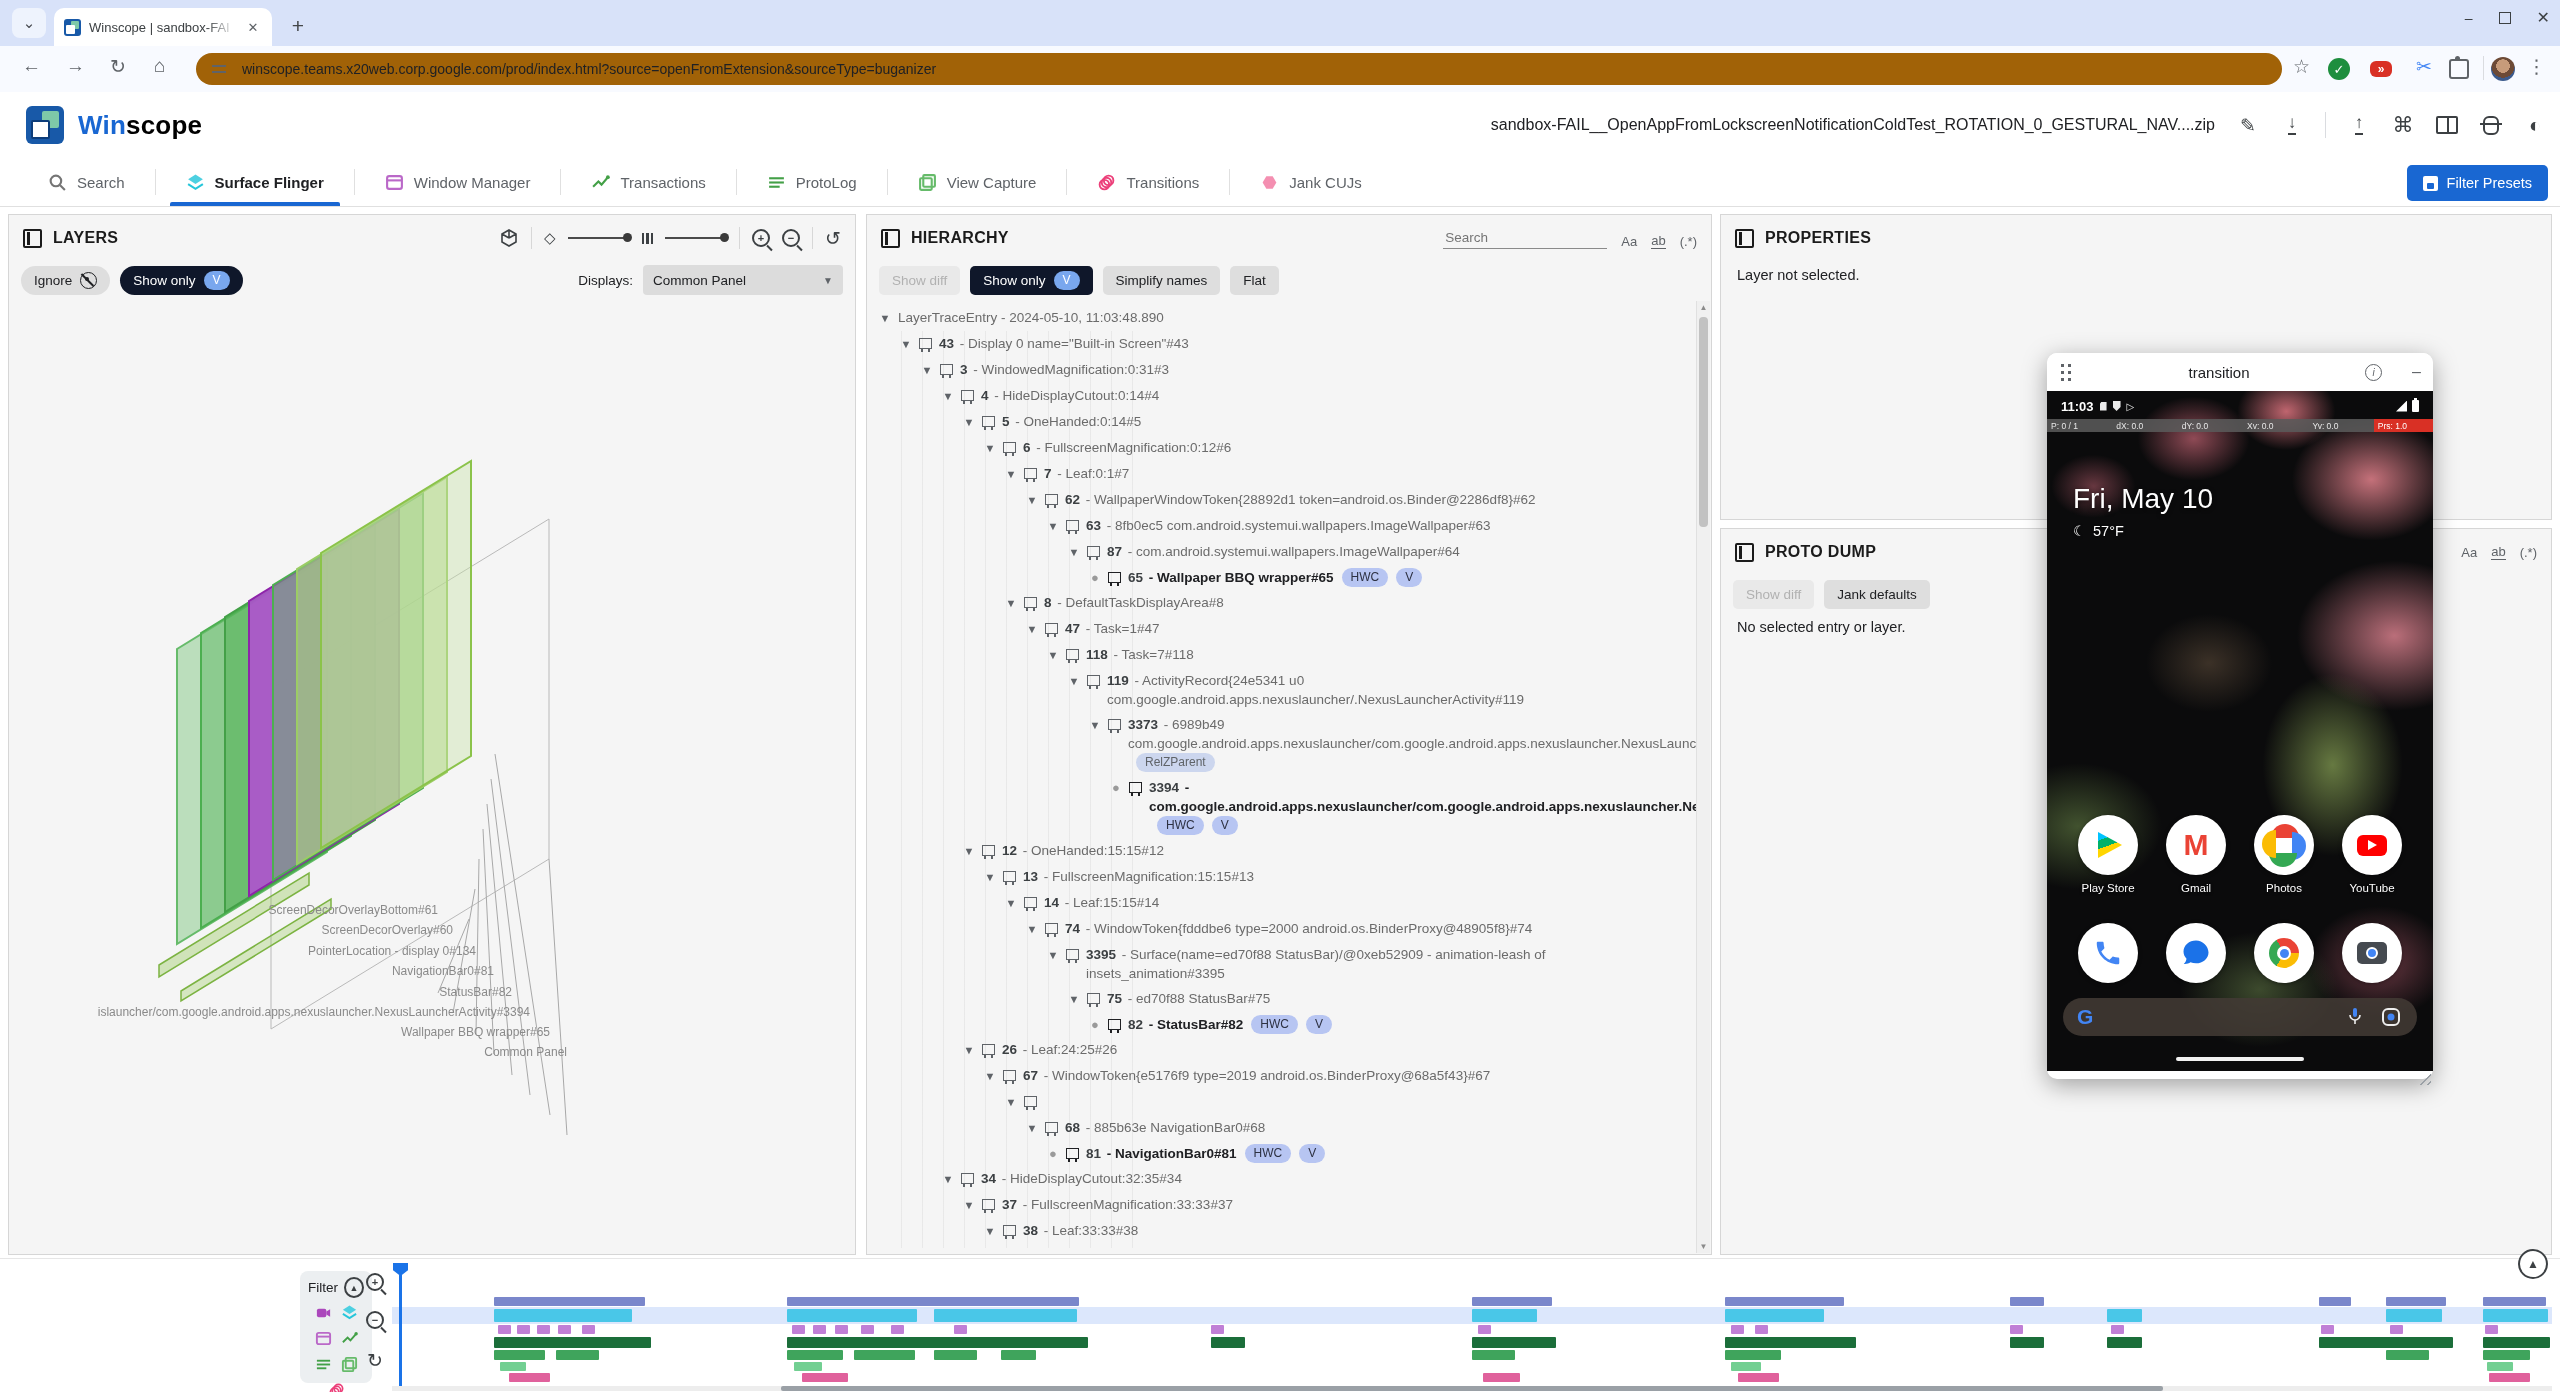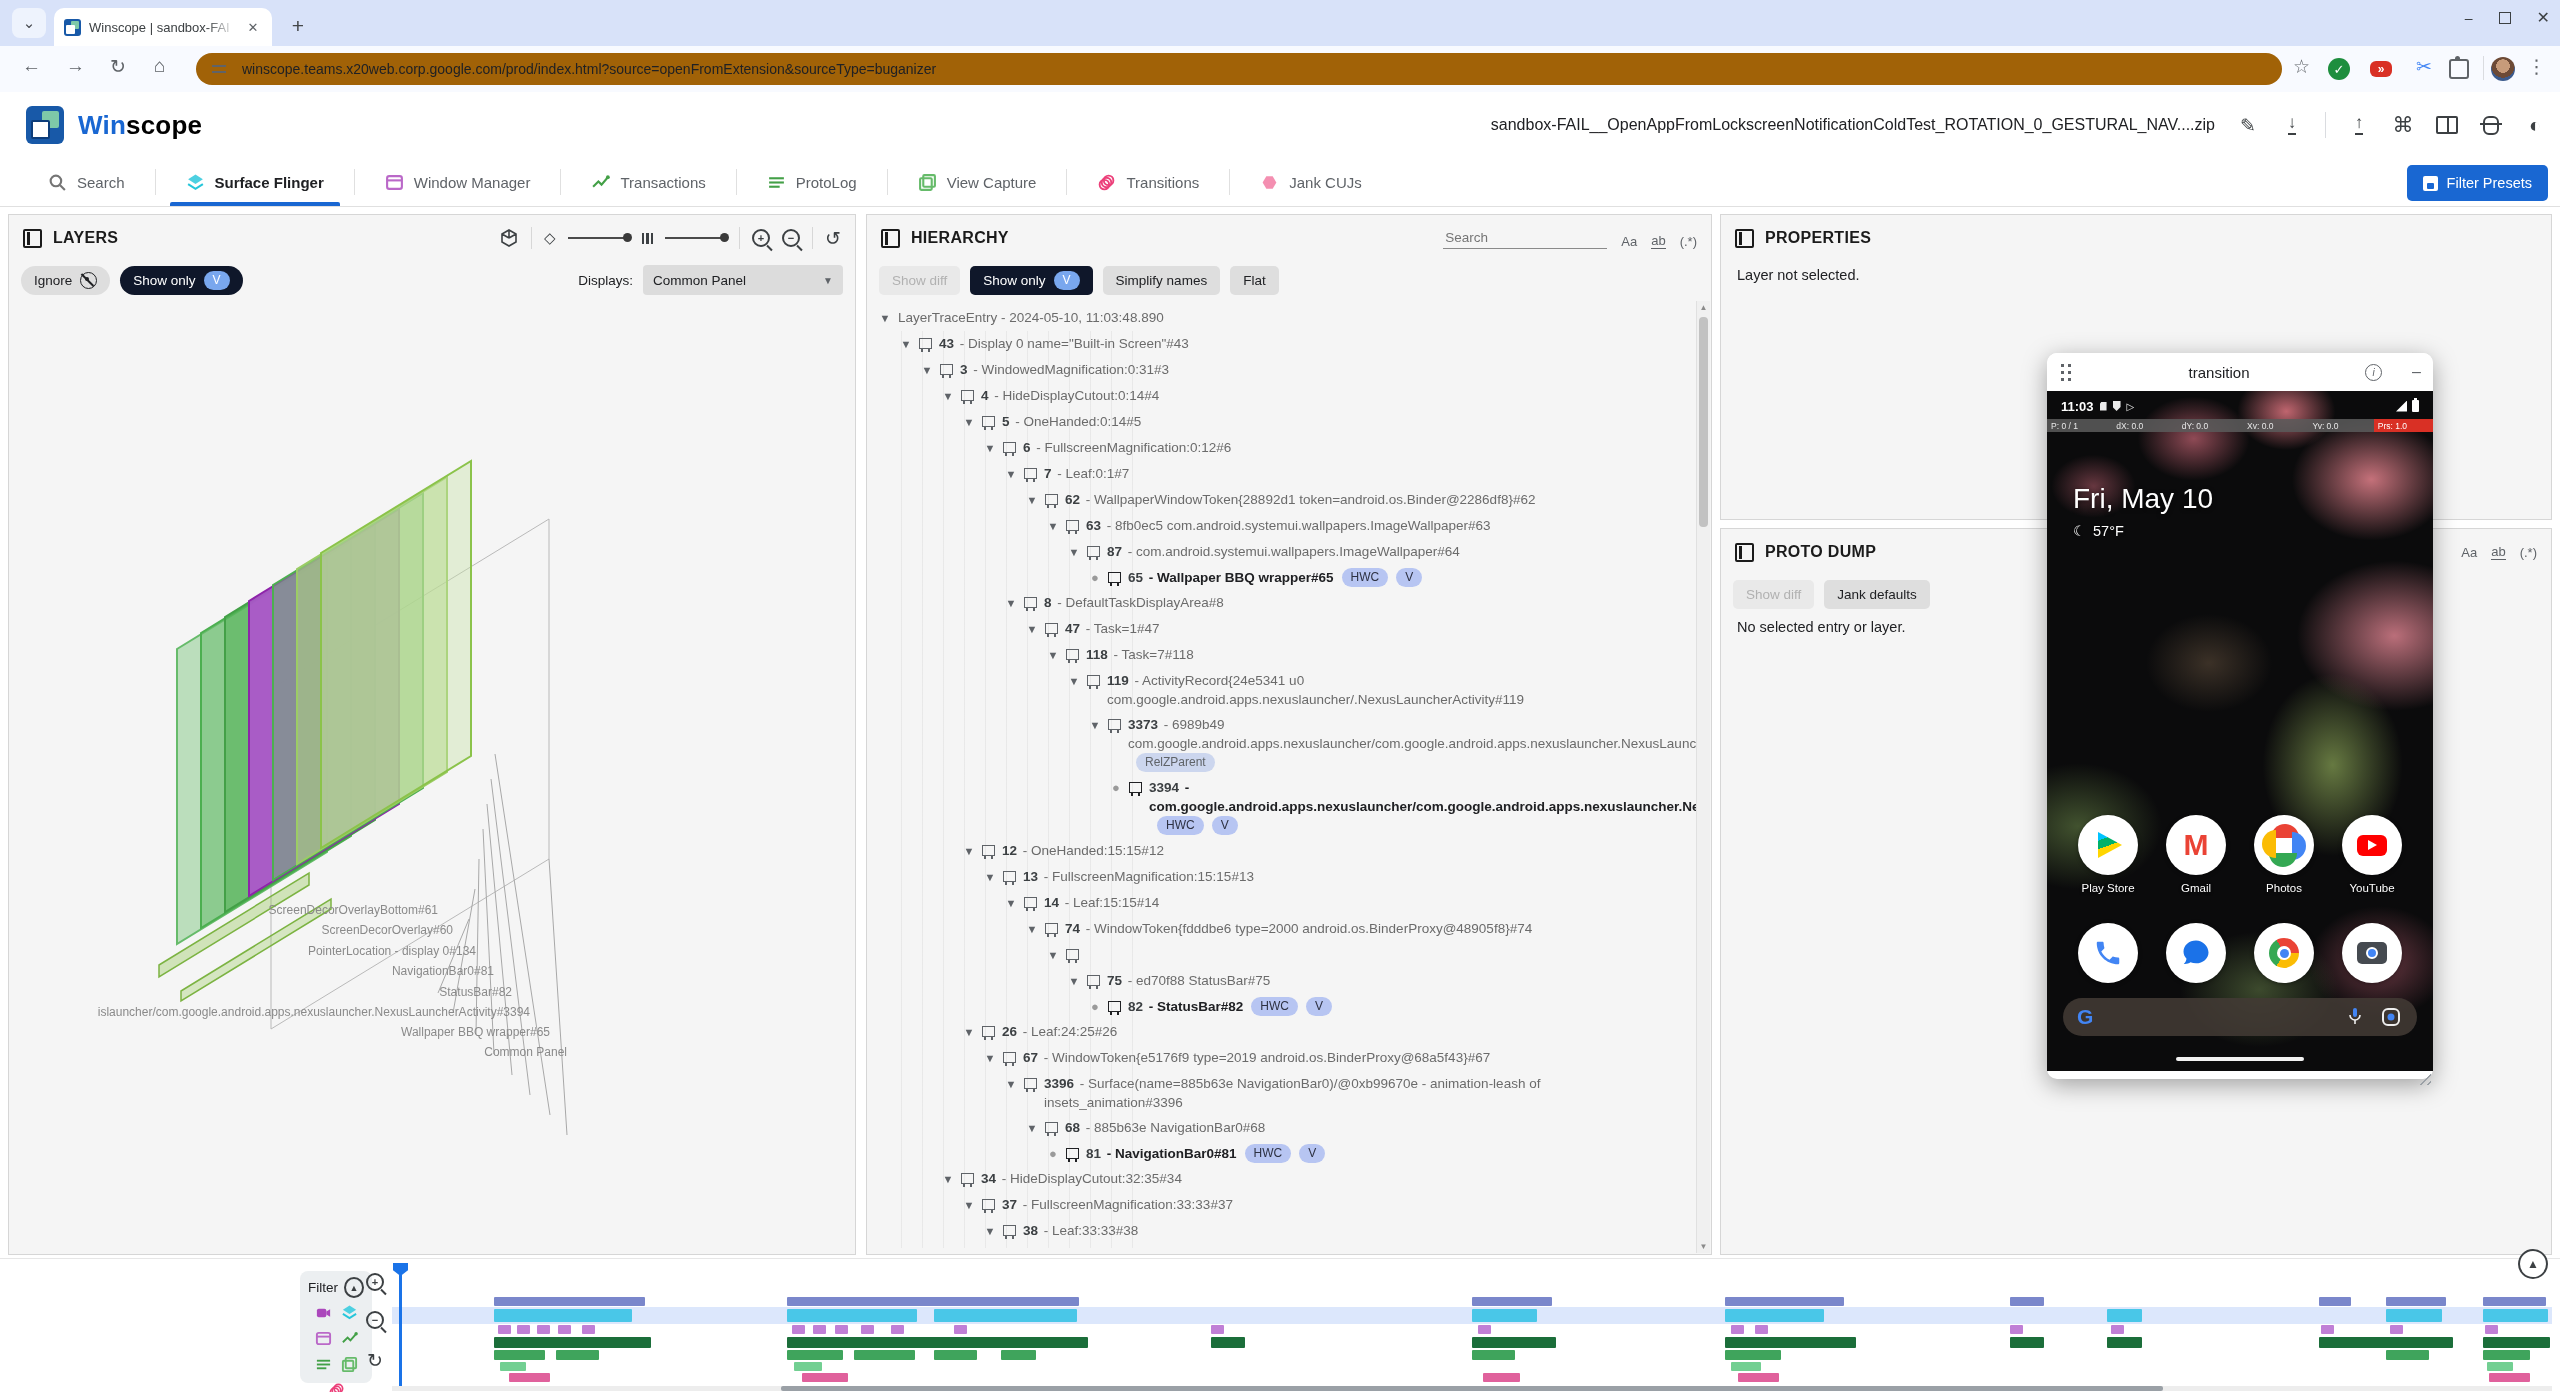--- a/index.html
+++ b/index.html
@@ -565,20 +565,21 @@
           <span class="ttext"><span class="tnum">14</span> - Leaf:15:15#14</span>
         </div>
         <div class="trow" style="padding-left: 155px;">
           <span class="tri">▼</span>
           <span class="lyr-ico"></span>
           <span class="ttext"><span class="tnum">74</span> - WindowToken{fdddbe6 type=2000 android.os.BinderProxy@48905f8}#74</span>
         </div>
         <div class="trow" style="padding-left: 176px;">
           <span class="tri">▼</span>
           <span class="lyr-ico"></span>
+          <span class="ttext"><span class="tnum">3395</span> - Surface(name=ed70f88 StatusBar)/@0xeb52909 - animation-leash of insets_animation#3395</span>
         </div>
         <div class="trow" style="padding-left: 197px;">
           <span class="tri">▼</span>
           <span class="lyr-ico"></span>
           <span class="ttext"><span class="tnum">75</span> - ed70f88 StatusBar#75</span>
         </div>
         <div class="trow leaf" style="padding-left: 218px;">
           <span class="dot">●</span>
           <span class="lyr-ico"></span>
           <span class="ttext"><span class="tnum">82</span> - StatusBar#82<span class="chip ">HWC</span><span class="chip ">V</span></span>
@@ -589,21 +590,20 @@
           <span class="ttext"><span class="tnum">26</span> - Leaf:24:25#26</span>
         </div>
         <div class="trow" style="padding-left: 113px;">
           <span class="tri">▼</span>
           <span class="lyr-ico"></span>
           <span class="ttext"><span class="tnum">67</span> - WindowToken{e5176f9 type=2019 android.os.BinderProxy@68a5f43}#67</span>
         </div>
         <div class="trow" style="padding-left: 134px;">
           <span class="tri">▼</span>
           <span class="lyr-ico"></span>
-          <span class="ttext"><span class="tnum">3396</span> - Surface(name=885b63e NavigationBar0)/@0xb99670e - animation-leash of insets_animation#3396</span>
         </div>
         <div class="trow" style="padding-left: 155px;">
           <span class="tri">▼</span>
           <span class="lyr-ico"></span>
           <span class="ttext"><span class="tnum">68</span> - 885b63e NavigationBar0#68</span>
         </div>
         <div class="trow leaf" style="padding-left: 176px;">
           <span class="dot">●</span>
           <span class="lyr-ico"></span>
           <span class="ttext"><span class="tnum">81</span> - NavigationBar0#81<span class="chip ">HWC</span><span class="chip ">V</span></span>

